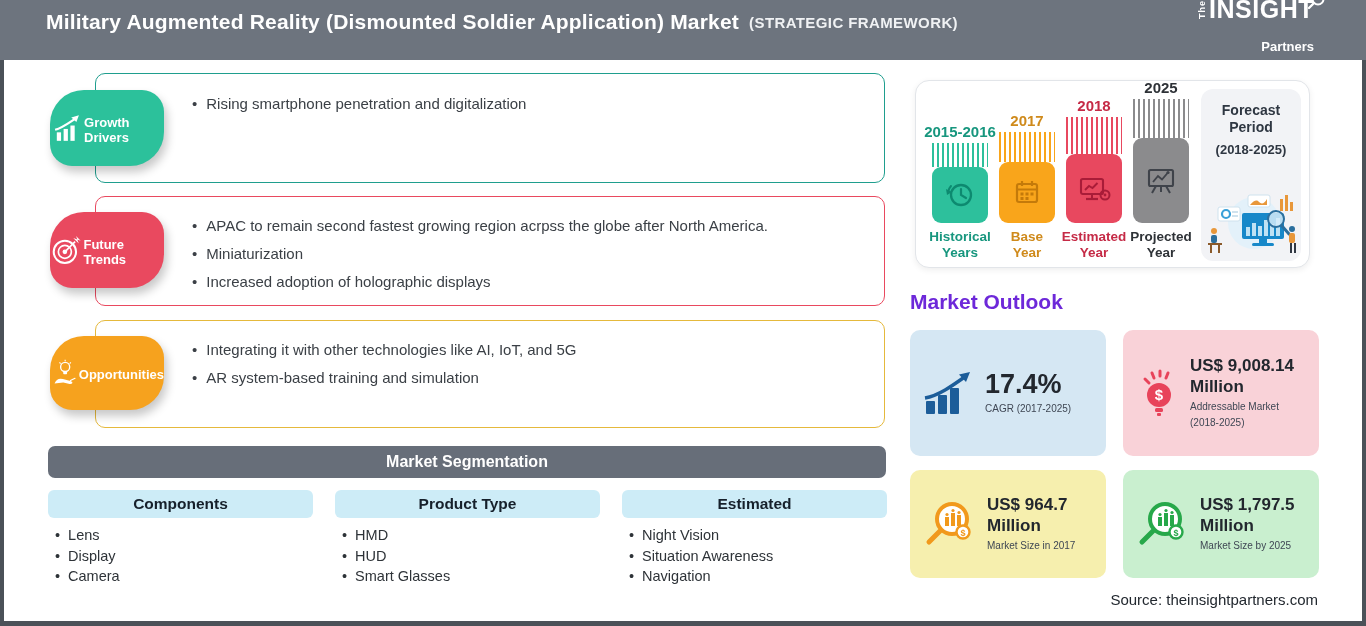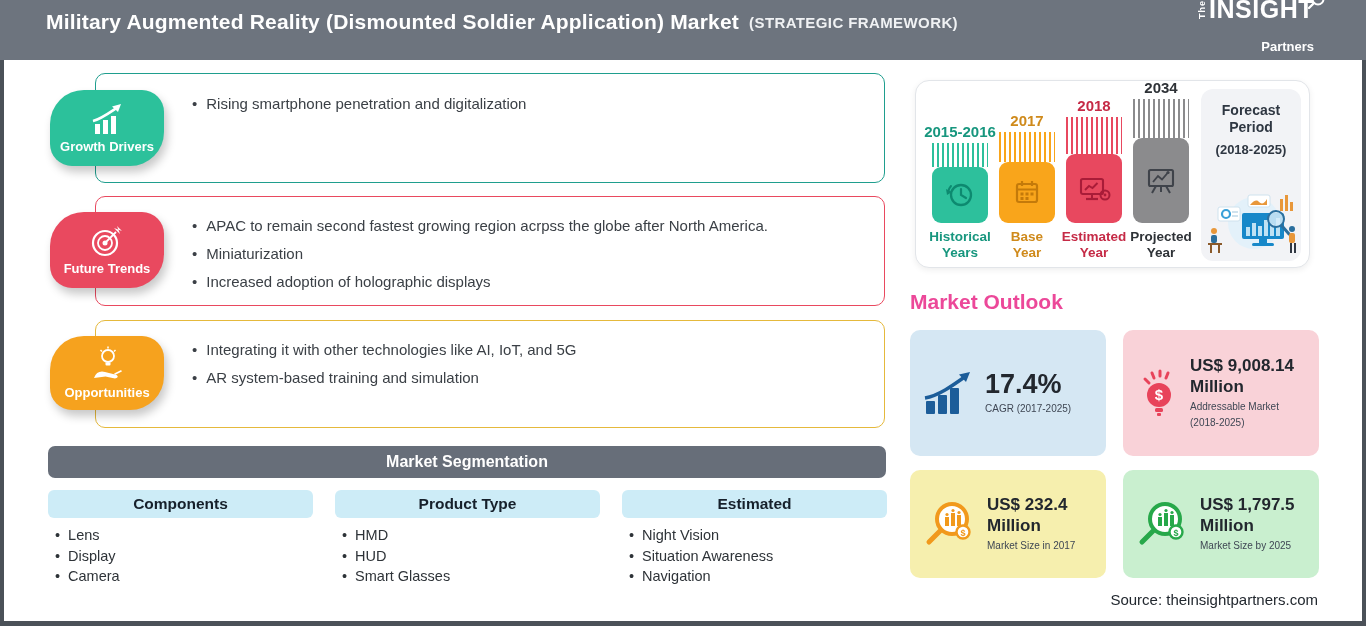--- a/index.html
+++ b/index.html
@@ -23,21 +23,21 @@
   .sec-box ul { list-style:none; }
   .sec-box li { font-size:15px; color:#3b4046; line-height:18px; margin-bottom:10px; display:flex; }
   .sec-box li .dot { margin-right:9px; color:#3b4046; }
   .box-growth { top:73px; height:110px; border:1.6px solid #1f9e8e; }
   .box-growth ul { padding:21px 20px 0 96px; }
   .box-trends { top:196px; height:110px; border:1.6px solid #e9495f; }
   .box-trends ul { padding:20px 20px 0 96px; }
   .box-opps { top:320px; height:108px; border:1.6px solid #e5b93c; }
   .box-opps ul { padding:20px 20px 0 96px; }
 
-  .badge { position:absolute; left:50px; width:114px; display:flex; flex-direction:column; align-items:center; justify-content:center; color:#fff; border-radius:34px 22px 34px 22px; box-shadow:3px 6px 10px rgba(0,0,0,.22); z-index:5; }
+  .badge { position:absolute; left:50px; width:114px; display:flex; align-items:center; justify-content:center; color:#fff; border-radius:34px 22px 34px 22px; box-shadow:3px 6px 10px rgba(0,0,0,.22); z-index:5; }
   .badge .b-label { font-size:13px; font-weight:700; margin-top:3px; }
   .badge-growth { top:90px; height:76px; background:#2cc19b; }
   .badge-trends { top:212px; height:76px; background:#e9495f; }
   .badge-opps   { top:336px; height:74px; background:#f6a21e; }
 
   
   .seg-bar { position:absolute; left:48px; top:446px; width:838px; height:32px; background:#676e79; border-radius:7px; display:flex; align-items:center; justify-content:center; color:#fff; font-size:16px; font-weight:700; }
   .col-hdr { position:absolute; top:490px; width:265px; height:28px; background:#cdecf7; border-radius:6px; display:flex; align-items:center; justify-content:center; font-weight:700; font-size:15.5px; color:#16202b; }
   .col-list { position:absolute; top:525px; list-style:none; }
   .col-list li { font-size:14.5px; color:#2e3338; line-height:20.5px; display:flex; }
@@ -61,21 +61,21 @@
   .so-green { background:#2dc09c; height:56px; }
   .so-orange { background:#f9a51b; height:61px; }
   .so-red { background:#e8485f; height:69px; }
   .so-gray { background:#8b8b8d; height:85px; }
   .forecast { margin-left:12px; width:106px; height:172px; background:#f2f3f6; border-radius:12px; display:flex; flex-direction:column; align-items:center; padding-top:13px; }
   .f-title { font-size:14px; font-weight:800; color:#2f3742; text-align:center; line-height:17px; width:74px; }
   .f-range { font-size:13px; font-weight:800; color:#2f3742; margin-top:6px; }
   .f-illu { margin-top:auto; margin-bottom:4px; }
 
   
-  .mo-title { position:absolute; left:910px; top:290px; font-size:21px; font-weight:800; color:#ec4899; }
+  .mo-title { position:absolute; left:910px; top:290px; font-size:21px; font-weight:800; color:#6d28d9; }
   .card { position:absolute; width:196px; border-radius:10px; display:flex; align-items:center; padding:0 10px 0 12px; gap:9px; }
   .card-blue  { left:910px;  top:330px; height:126px; background:#d5e7f3; }
   .card-pink  { left:1123px; top:330px; height:126px; background:#f9d2d8; }
   .card-yellow{ left:910px;  top:470px; height:108px; background:#f6efae; }
   .card-green { left:1123px; top:470px; height:108px; background:#c9efcf; }
   .c-big { font-size:27px; font-weight:800; color:#22272e; line-height:30px; }
   .c-desc { font-size:10px; color:#3f4754; line-height:16px; margin-top:2px; }
   .c-val { font-size:17px; font-weight:800; color:#22272e; line-height:21px; }
   .c-text { flex:1; }
   .src { position:absolute; right:48px; top:591px; font-size:15px; color:#22282f; }
@@ -270,21 +270,21 @@
             <path d="M9 17 l4 -4 3.5 2 5 -5" fill="none" stroke="#a91c38" stroke-width="1.9"></path>
             <circle cx="29" cy="22" r="4.5" fill="none" stroke="#a91c38" stroke-width="2"></circle>
             <circle cx="29" cy="22" r="1.4" fill="#a91c38"></circle>
             <line x1="16" y1="21" x2="16" y2="25" stroke="#a91c38" stroke-width="2"></line>
             <line x1="10" y1="26" x2="22" y2="26" stroke="#a91c38" stroke-width="2.2"></line>
           </svg>
         </div>
         <span class="tl-label y-red">Estimated Year</span>
       </div>
       <div class="tl-col">
-        <span class="tl-year y-gray">2034</span>
+        <span class="tl-year y-gray">2025</span>
         <div class="tl-stripe st-gray"></div>
         <div class="tl-solid so-gray">
           <svg width="36" height="32" viewBox="0 0 36 32">
             <rect x="6" y="5" width="24" height="16" rx="1.5" fill="none" stroke="#3f434a" stroke-width="2.1"></rect>
             <path d="M10 17 l5 -6 4 3.5 6 -7" fill="none" stroke="#3f434a" stroke-width="1.9"></path>
             <circle cx="25" cy="7.5" r="1.6" fill="#3f434a"></circle>
             <line x1="13" y1="21" x2="9" y2="28" stroke="#3f434a" stroke-width="2"></line>
             <line x1="23" y1="21" x2="27" y2="28" stroke="#3f434a" stroke-width="2"></line>
             <line x1="18" y1="21" x2="18" y2="27" stroke="#3f434a" stroke-width="2"></line>
           </svg>
@@ -370,21 +370,21 @@
         <circle cx="25" cy="16.5" r="1.6" fill="#f1991c"></circle>
       <rect x="29" y="15" width="4" height="13" fill="#f1991c"></rect>
         <circle cx="31" cy="12.5" r="1.6" fill="#f1991c"></circle>
       <rect x="35" y="17" width="4" height="11" fill="#f1991c"></rect>
         <circle cx="37" cy="14.5" r="1.6" fill="#f1991c"></circle>
       <line x1="18" y1="33" x2="7" y2="44" stroke="#f1991c" stroke-width="5" stroke-linecap="round"></line>
       <circle cx="41" cy="34" r="6.5" fill="#fff" stroke="#f1991c" stroke-width="2.4"></circle>
       <text x="41" y="38" text-anchor="middle" font-size="9" font-weight="bold" fill="#f1991c" font-family="Liberation Sans, sans-serif">$</text>
     </svg>
     <div class="c-text">
-      <div class="c-val">US$ 232.4 Million</div>
+      <div class="c-val">US$ 964.7 Million</div>
       <div class="c-desc">Market Size in 2017</div>
     </div>
   </div>
 
   <div class="card card-green">
     <svg width="56" height="52" viewBox="0 0 56 52">
       <circle cx="30" cy="21" r="15" fill="#fff" stroke="#27a84a" stroke-width="4"></circle>
       <rect x="23" y="19" width="4" height="9" fill="#27a84a"></rect>
         <circle cx="25" cy="16.5" r="1.6" fill="#27a84a"></circle>
       <rect x="29" y="15" width="4" height="13" fill="#27a84a"></rect>

